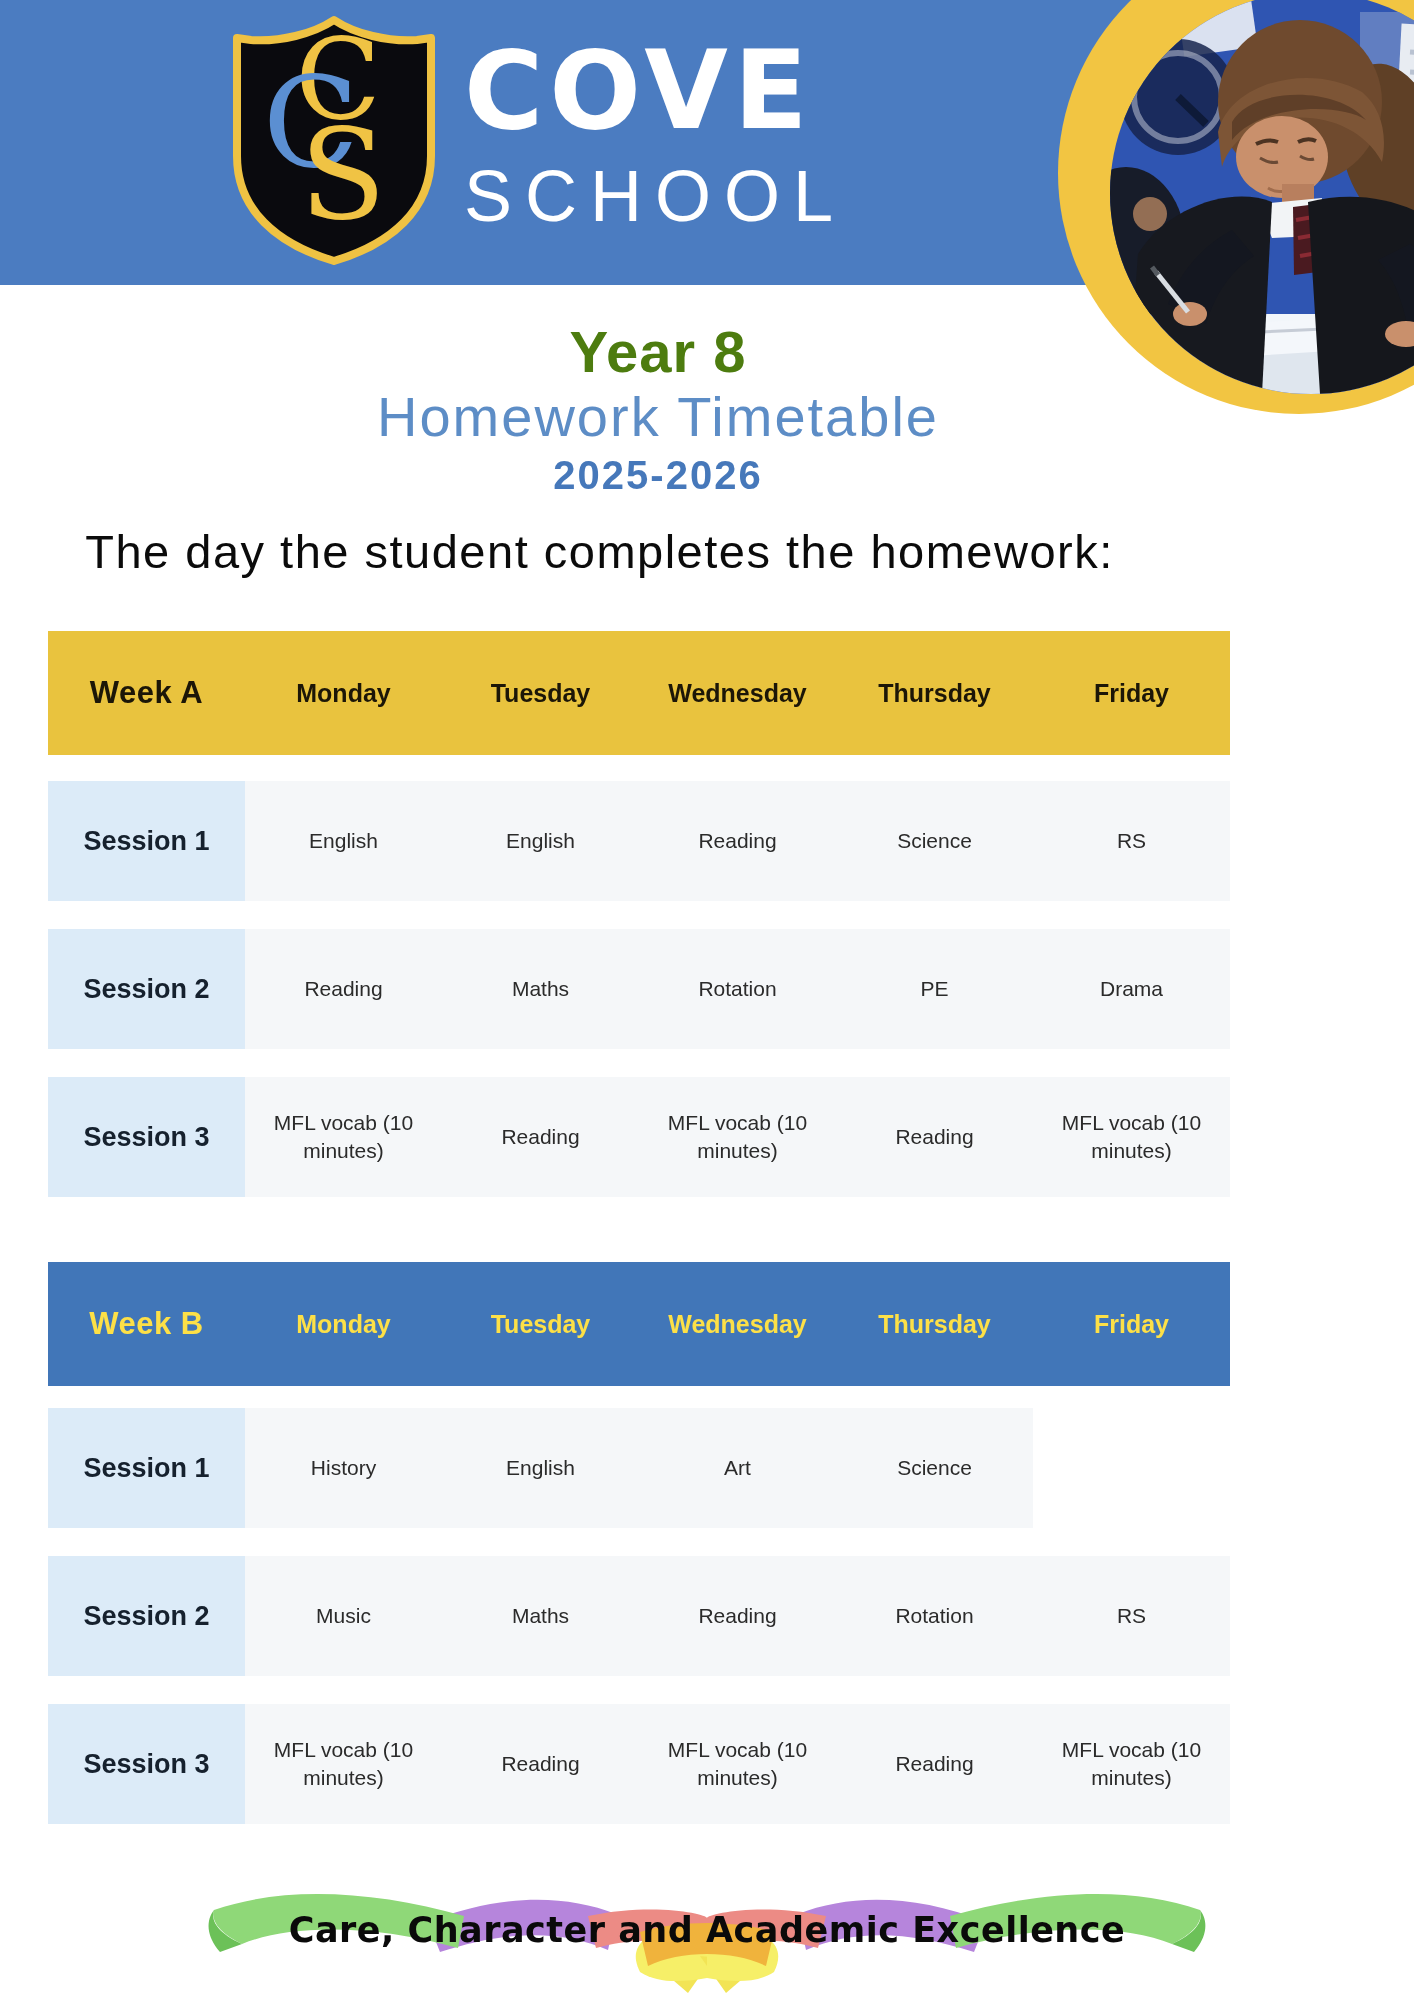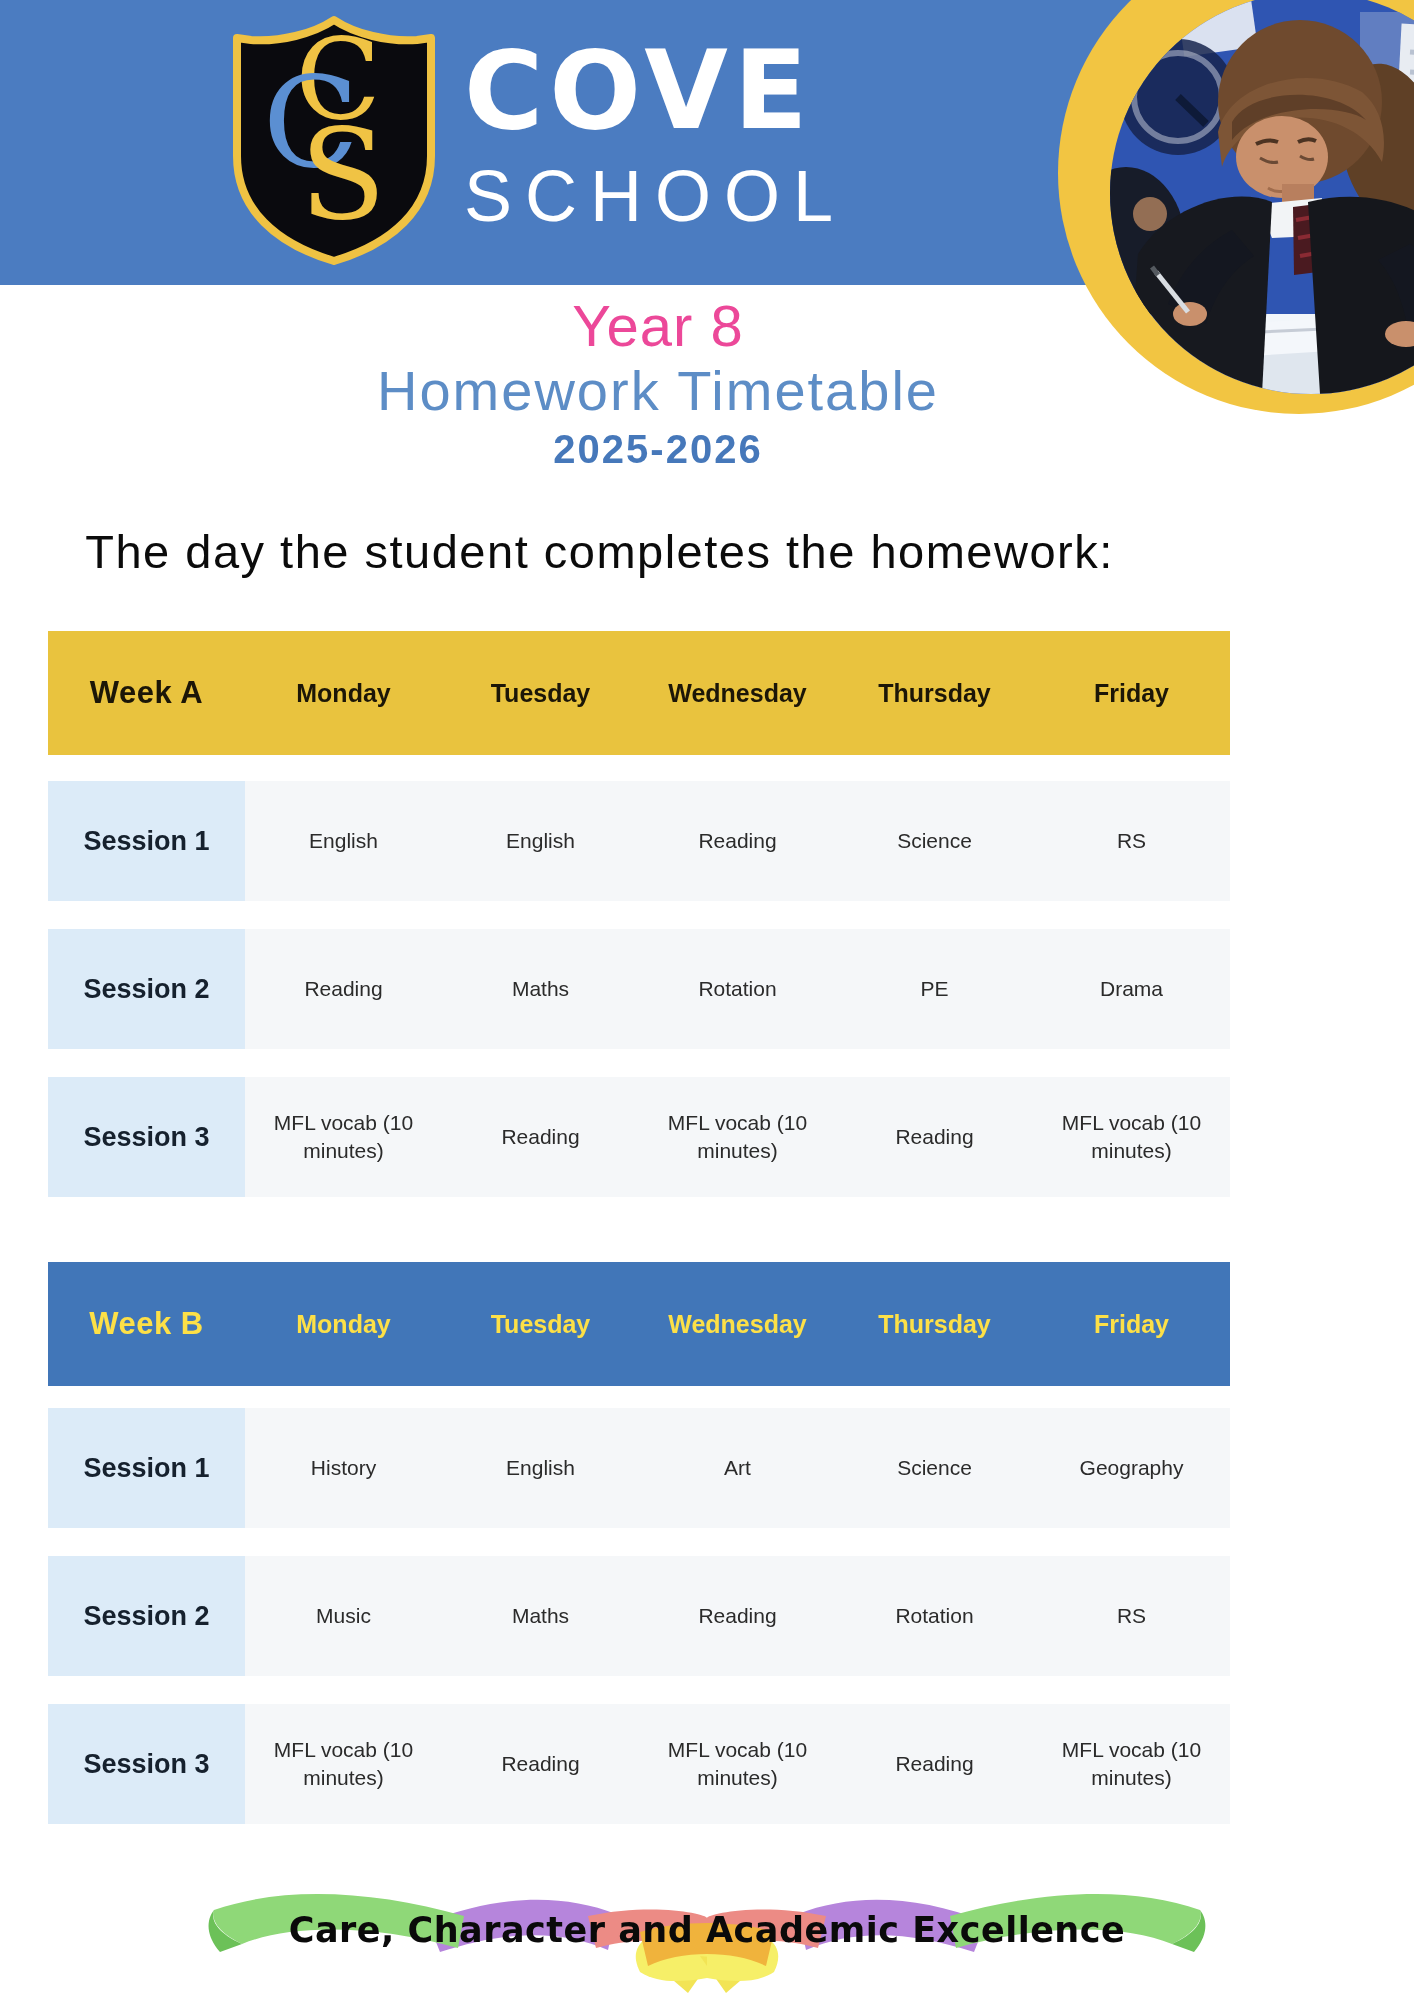--- a/index.html
+++ b/index.html
@@ -11,21 +11,21 @@
         background:#f2c542;}
   .photo-wrap{position:absolute;left:1110px;top:-8px;width:402px;height:402px;}
   .shield-wrap{position:absolute;left:225px;top:14px;width:218px;height:252px;}
   .logo-text{position:absolute;left:464px;top:36px;color:#ffffff;}
   .cove{font-family:"DejaVu Sans",sans-serif;font-weight:800;font-size:108px;line-height:1.02;
         letter-spacing:6px;}
   .schoolw{font-family:"Liberation Sans",sans-serif;font-weight:400;font-size:72px;line-height:1;
         letter-spacing:13px;margin-top:14px;}
   
   .titles{position:absolute;left:0;top:294px;width:1316px;text-align:center;}
-  .year{font-size:58px;line-height:64px;font-weight:normal;color:#ec4899;letter-spacing:1px;}
+  .year{font-size:58px;line-height:64px;font-weight:bold;color:#4d7c0f;letter-spacing:1px;margin-top:26px;}
   .doctitle{font-size:56px;line-height:66px;font-weight:400;color:#5d8dc6;letter-spacing:2px;}
   .acyear{font-size:40px;line-height:50px;font-weight:bold;color:#4678ba;letter-spacing:2px;}
   .intro{position:absolute;left:0;top:524px;width:1199px;text-align:center;font-size:47px;
         color:#0b0b0b;letter-spacing:1.5px;font-weight:400;}
   
   .trow{position:absolute;left:48px;width:1320px;display:flex;}
   .cell{width:197px;display:flex;align-items:center;justify-content:center;text-align:center;
         flex:0 0 197px;}
   .h124{height:124px;} .h120{height:120px;}
   .head-y{background:#e9c33e;color:#1c1607;font-weight:bold;font-size:25px;}
@@ -209,23 +209,20 @@
       </div>
     <div class="cell h120 body-cell">
         <span>English</span>
       </div>
     <div class="cell h120 body-cell">
         <span>Art</span>
       </div>
     <div class="cell h120 body-cell">
         <span>Science</span>
       </div>
-    <div class="cell h120 body-cell">
-        <span>Geography</span>
-      </div>
   </div>
 
   <div class="trow" style="top:1556px">
     <div class="cell h120 slabel">Session 2</div>
     <div class="cell h120 body-cell">
         <span>Music</span>
       </div>
     <div class="cell h120 body-cell">
         <span>Maths</span>
       </div>

